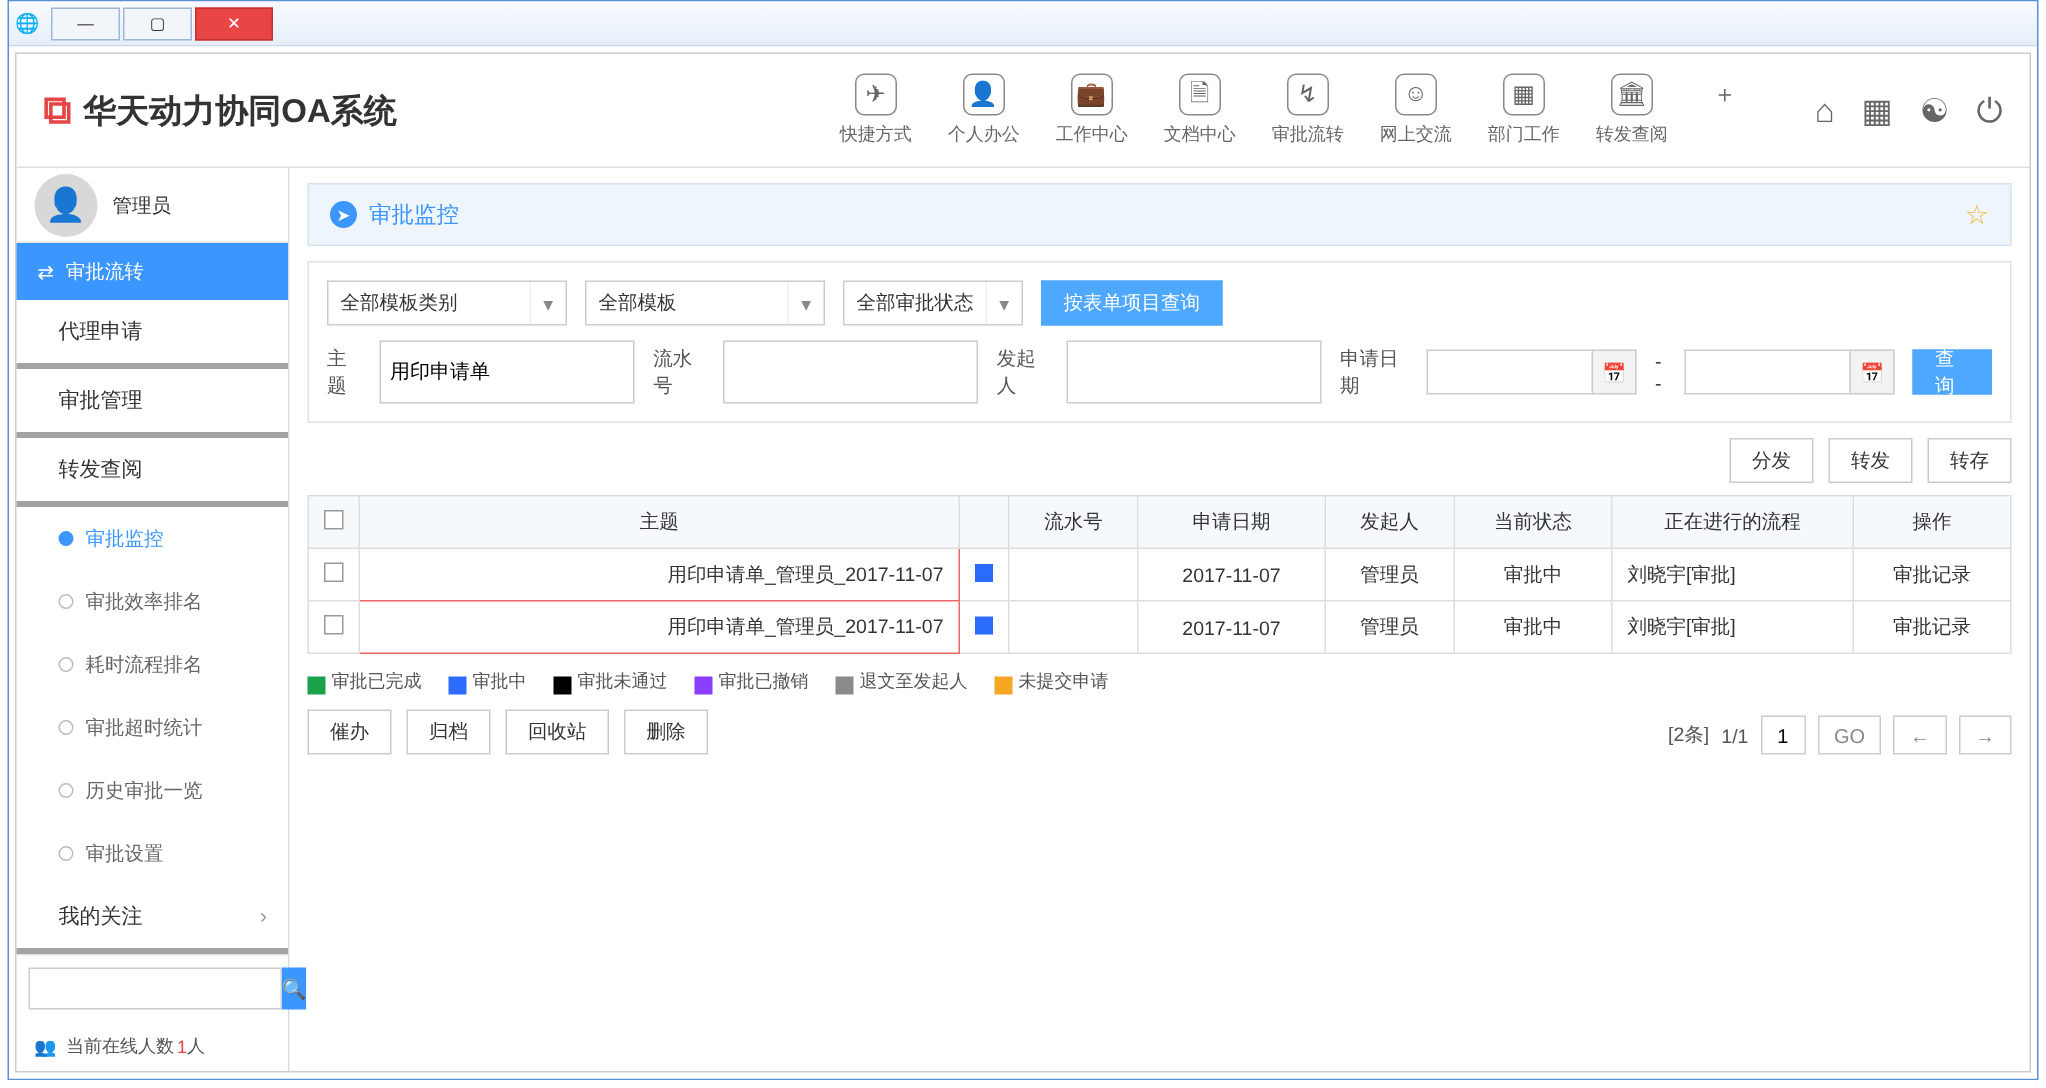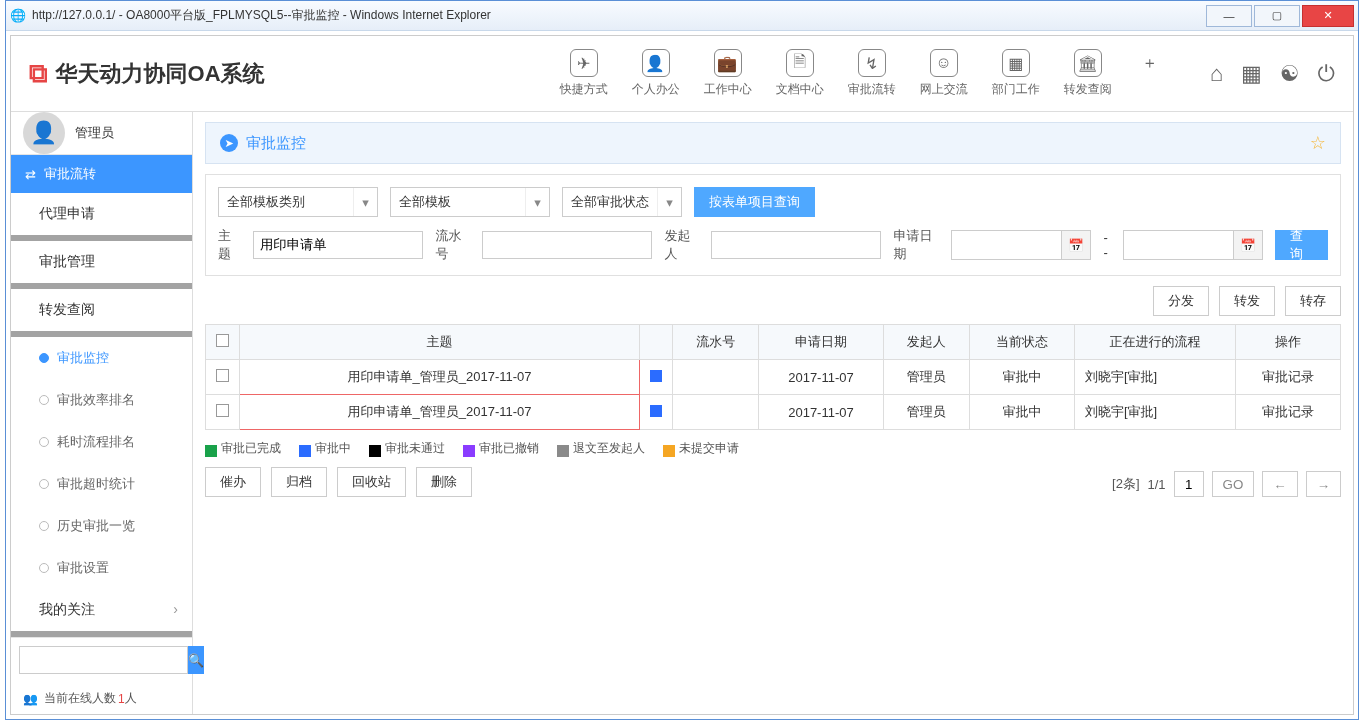--- a/index.html
+++ b/index.html
@@ -30,21 +30,21 @@
 .topright .ric { font-size:22px; color:#666; cursor:pointer; }
 
 .body-row { flex:1; display:flex; min-height:0; }
 
 
 .sidebar { width:182px; border-right:1px solid #ddd; display:flex; flex-direction:column; }
 .user-box { height:82px; display:flex; align-items:center; padding:0 12px; border-bottom:1px solid #e5e5e5; }
 .avatar { width:42px; height:42px; border-radius:50%; background:#d8d8d8; display:flex; align-items:center; justify-content:center; color:#fff; font-size:22px; margin-right:10px; }
 .side-group { background:#3c96ff; color:#fff; padding:10px 14px; display:flex; align-items:center; }
 .side-group .gi { margin-right:8px; }
-.side-item { padding:12px 28px; border-bottom:6px solid #a3a3a3; cursor:pointer; font-size:14px; color:#333; position:relative; }
+.side-item { padding:12px 28px; border-bottom:4px solid #a3a3a3; cursor:pointer; font-size:14px; color:#333; position:relative; }
 .side-item.sub { padding-left:46px; font-size:13px; color:#666; border:none; display:flex; align-items:center; }
 .side-item.sub::before { content:""; width:8px; height:8px; border:1px solid #bbb; border-radius:50%; position:absolute; left:28px; }
 .side-item.sub.active { color:#3c96ff; }
 .side-item.sub.active::before { background:#3c96ff; border-color:#3c96ff; }
 .side-item.group2 { position:relative; }
 .side-item.group2::after { content:"›"; position:absolute; right:14px; color:#999; }
 .side-spacer { flex:1; }
 .search-box { padding:8px; border-top:1px solid #e5e5e5; display:flex; }
 .search-box input { flex:1; height:28px; border:1px solid #ccc; padding:0 6px; font-size:12px; }
 .search-box .sbtn { width:30px; height:28px; background:#3c96ff; color:#fff; display:flex; align-items:center; justify-content:center; cursor:pointer; }
@@ -60,51 +60,50 @@
 .crumb-bar .star { position:absolute; right:14px; color:#f6b83c; font-size:18px; }
 
 .filter-panel { border:1px solid #e0e0e0; padding:12px; margin-bottom:10px; }
 .filter-row { display:flex; align-items:center; gap:12px; margin-bottom:10px; }
 .filter-row:last-child { margin-bottom:0; }
 .sel { height:30px; border:1px solid #ccc; display:flex; align-items:center; padding:0 8px; background:#fff; position:relative; min-width:160px; }
 .sel .arr { position:absolute; right:0; width:24px; height:100%; border-left:1px solid #eee; display:flex; align-items:center; justify-content:center; color:#888; }
 .btn { height:30px; padding:0 14px; border:1px solid #ccc; background:#fff; display:flex; align-items:center; cursor:pointer; }
 .btn.primary { background:#4fa8ff; border-color:#4fa8ff; color:#fff; }
 .flabel { font-size:13px; color:#555; }
-.tin { height:28px; border:1px solid #ccc; padding:0 6px; min-width:90px; }
+.tin { height:42px; border:1px solid #ccc; padding:0 6px; min-width:90px; }
 .din { display:flex; }
 .din input { height:30px; border:1px solid #ccc; border-right:none; width:110px; padding:0 6px; }
 .din .cal { width:30px; height:30px; border:1px solid #ccc; background:#f3f3f3; display:flex; align-items:center; justify-content:center; color:#666; }
 
 .actions-right { display:flex; gap:10px; justify-content:flex-end; margin-bottom:8px;text-align:center; }
 
 .dtable { width:100%; border-collapse:collapse; }
 .dtable th, .dtable td { border:1px solid #ddd; padding:8px 10px; font-size:13px; text-align:center; background:#fff; }
 .dtable th { background:#f6f9fc; color:#333; font-weight:normal; }
-.dtable td.subject { text-align:center; }
+.dtable td.subject { text-align:right; }
 .dtable td.subject.hl { border:1px solid #e66; }
 .chk { width:13px; height:13px; border:1px solid #999; display:inline-block; background:#fff; }
 .status-sq { width:12px; height:12px; display:inline-block; }
 
 .legend { display:flex; gap:18px; margin:10px 0; align-items:center; font-size:12px; color:#555; }
 .legend .lg { display:flex; align-items:flex-end; gap:4px; }
 .legend .sq { width:12px; height:12px; }
 
 .bottom-row { display:flex; align-items:flex-end; gap:10px; }
 .pager { margin-left:auto; display:flex; align-items:center; gap:8px; font-size:13px; color:#555; }
 .pager .pin { width:30px; height:26px; border:1px solid #ccc; text-align:center; }
 .pbtn { height:26px; border:1px solid #ccc; padding:0 10px; background:#fff; cursor:pointer; color:#888; }
 </style>
 </head>
 <body>
 
 <div class="win-frame">
   <div class="titlebar">
     <span class="ie-icon">🌐</span>
-    <span class="url">http://127.0.0.1/ - OA8000平台版_FPLMYSQL5--审批监控 - Windows Internet Explorer</span>
     <div class="win-btns">
       <div class="win-btn">—</div>
       <div class="win-btn">▢</div>
       <div class="win-btn close">✕</div>
     </div>
   </div>
 
   <div class="content-area">
     <div class="app-frame">
 

